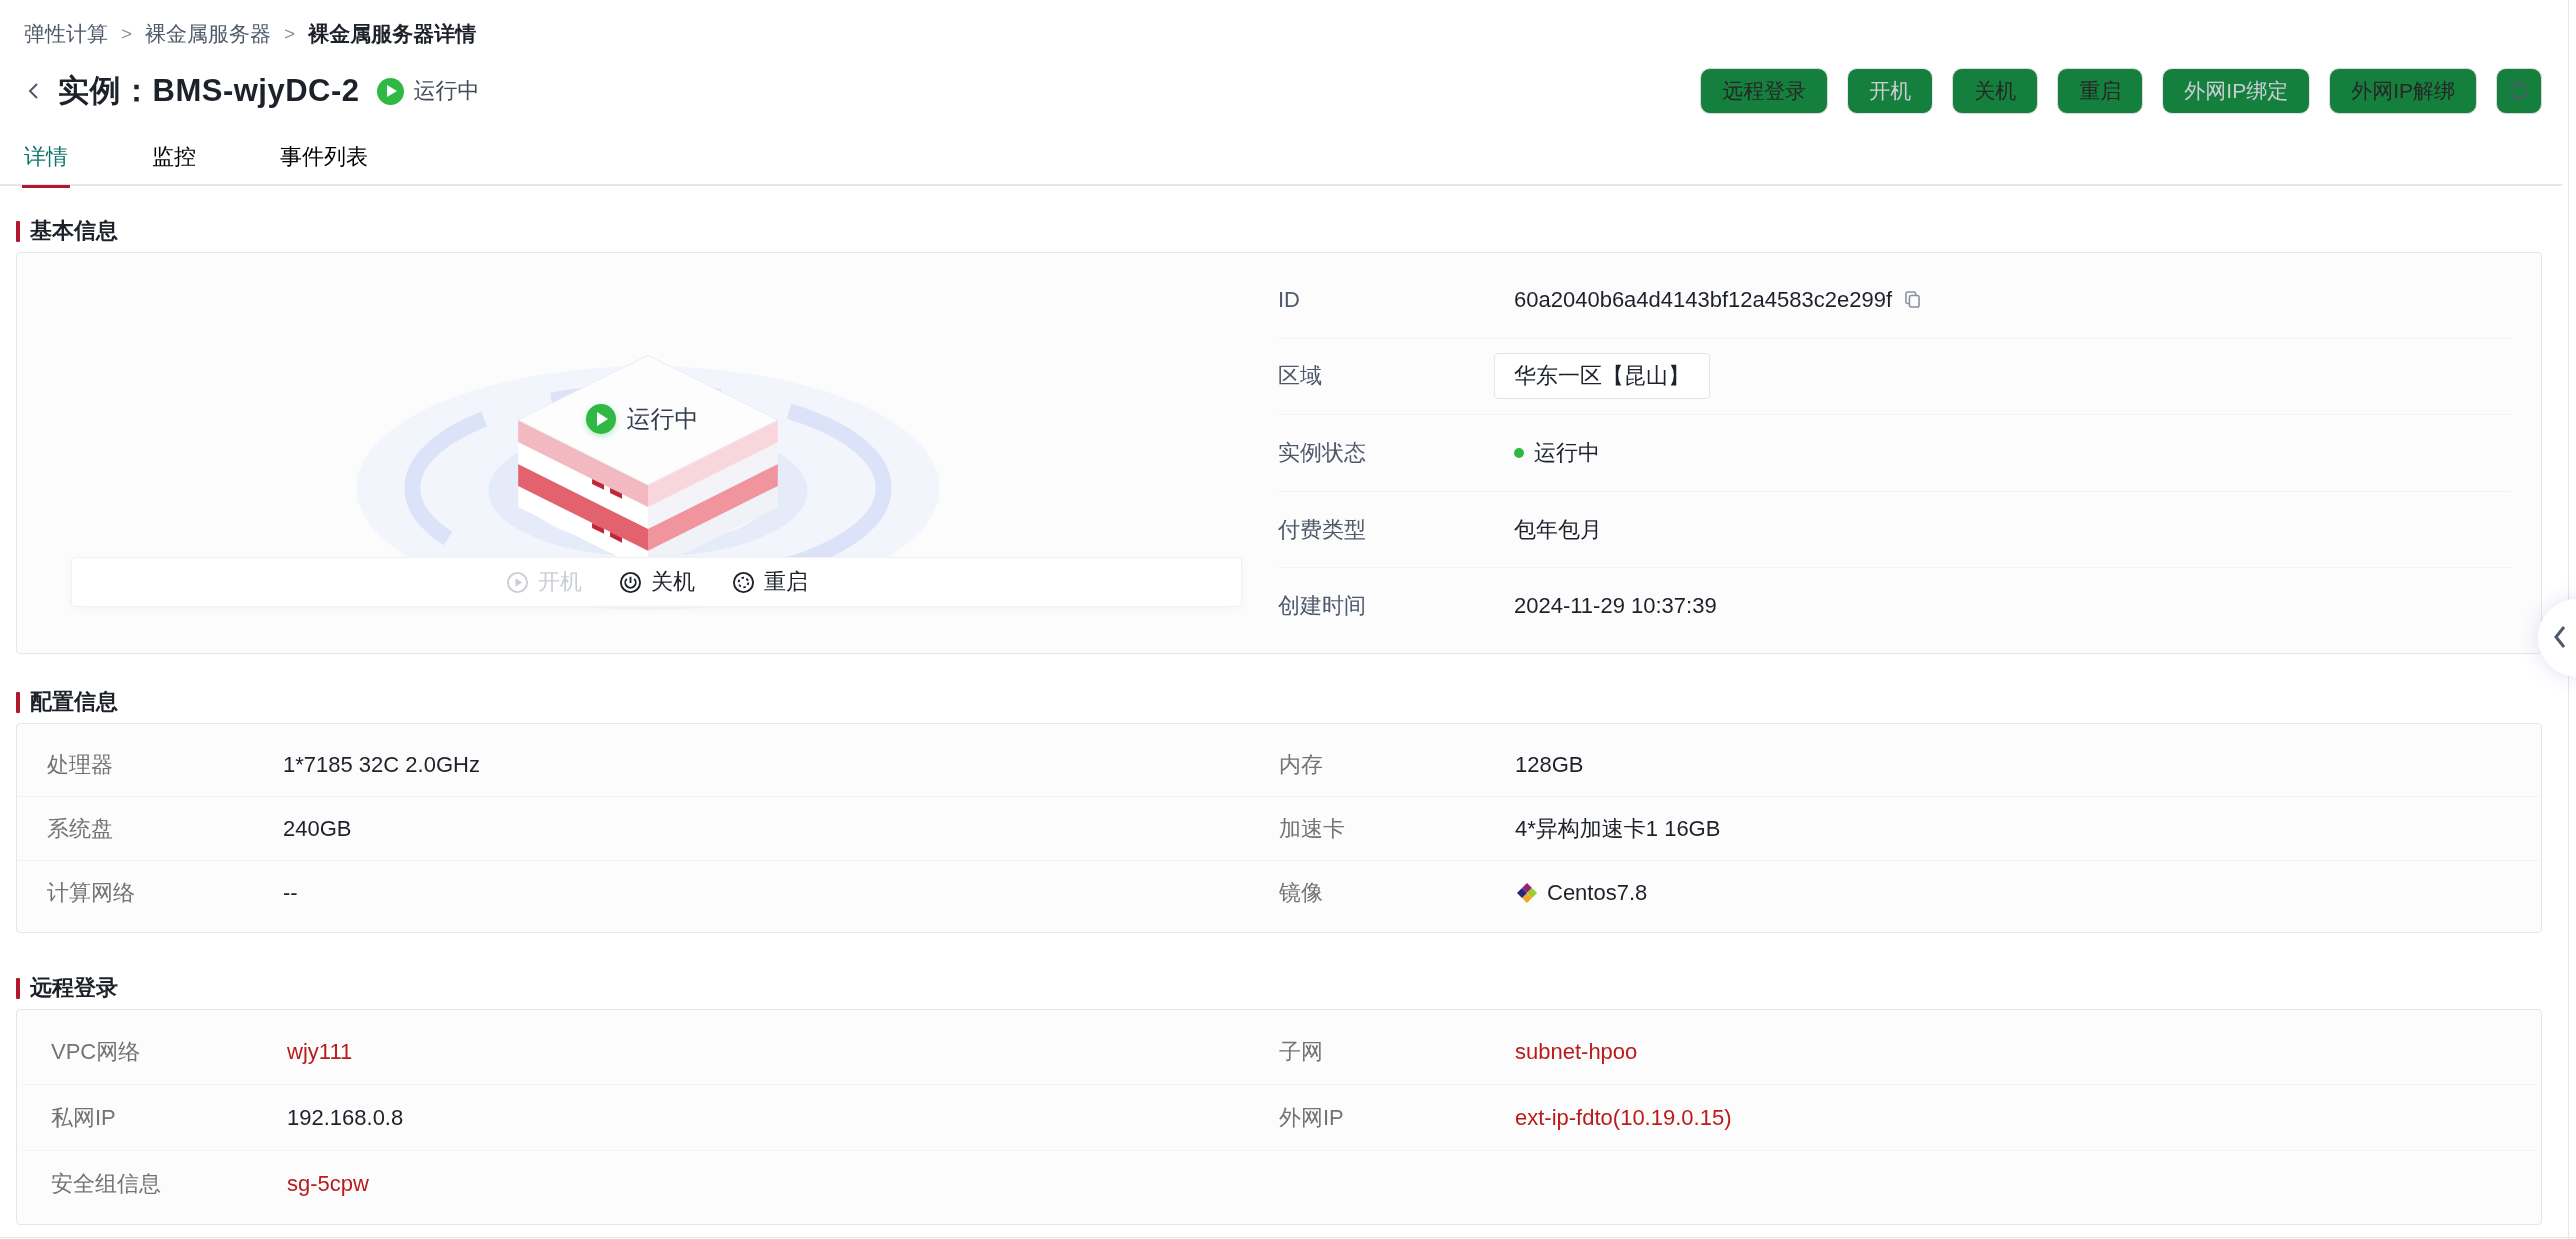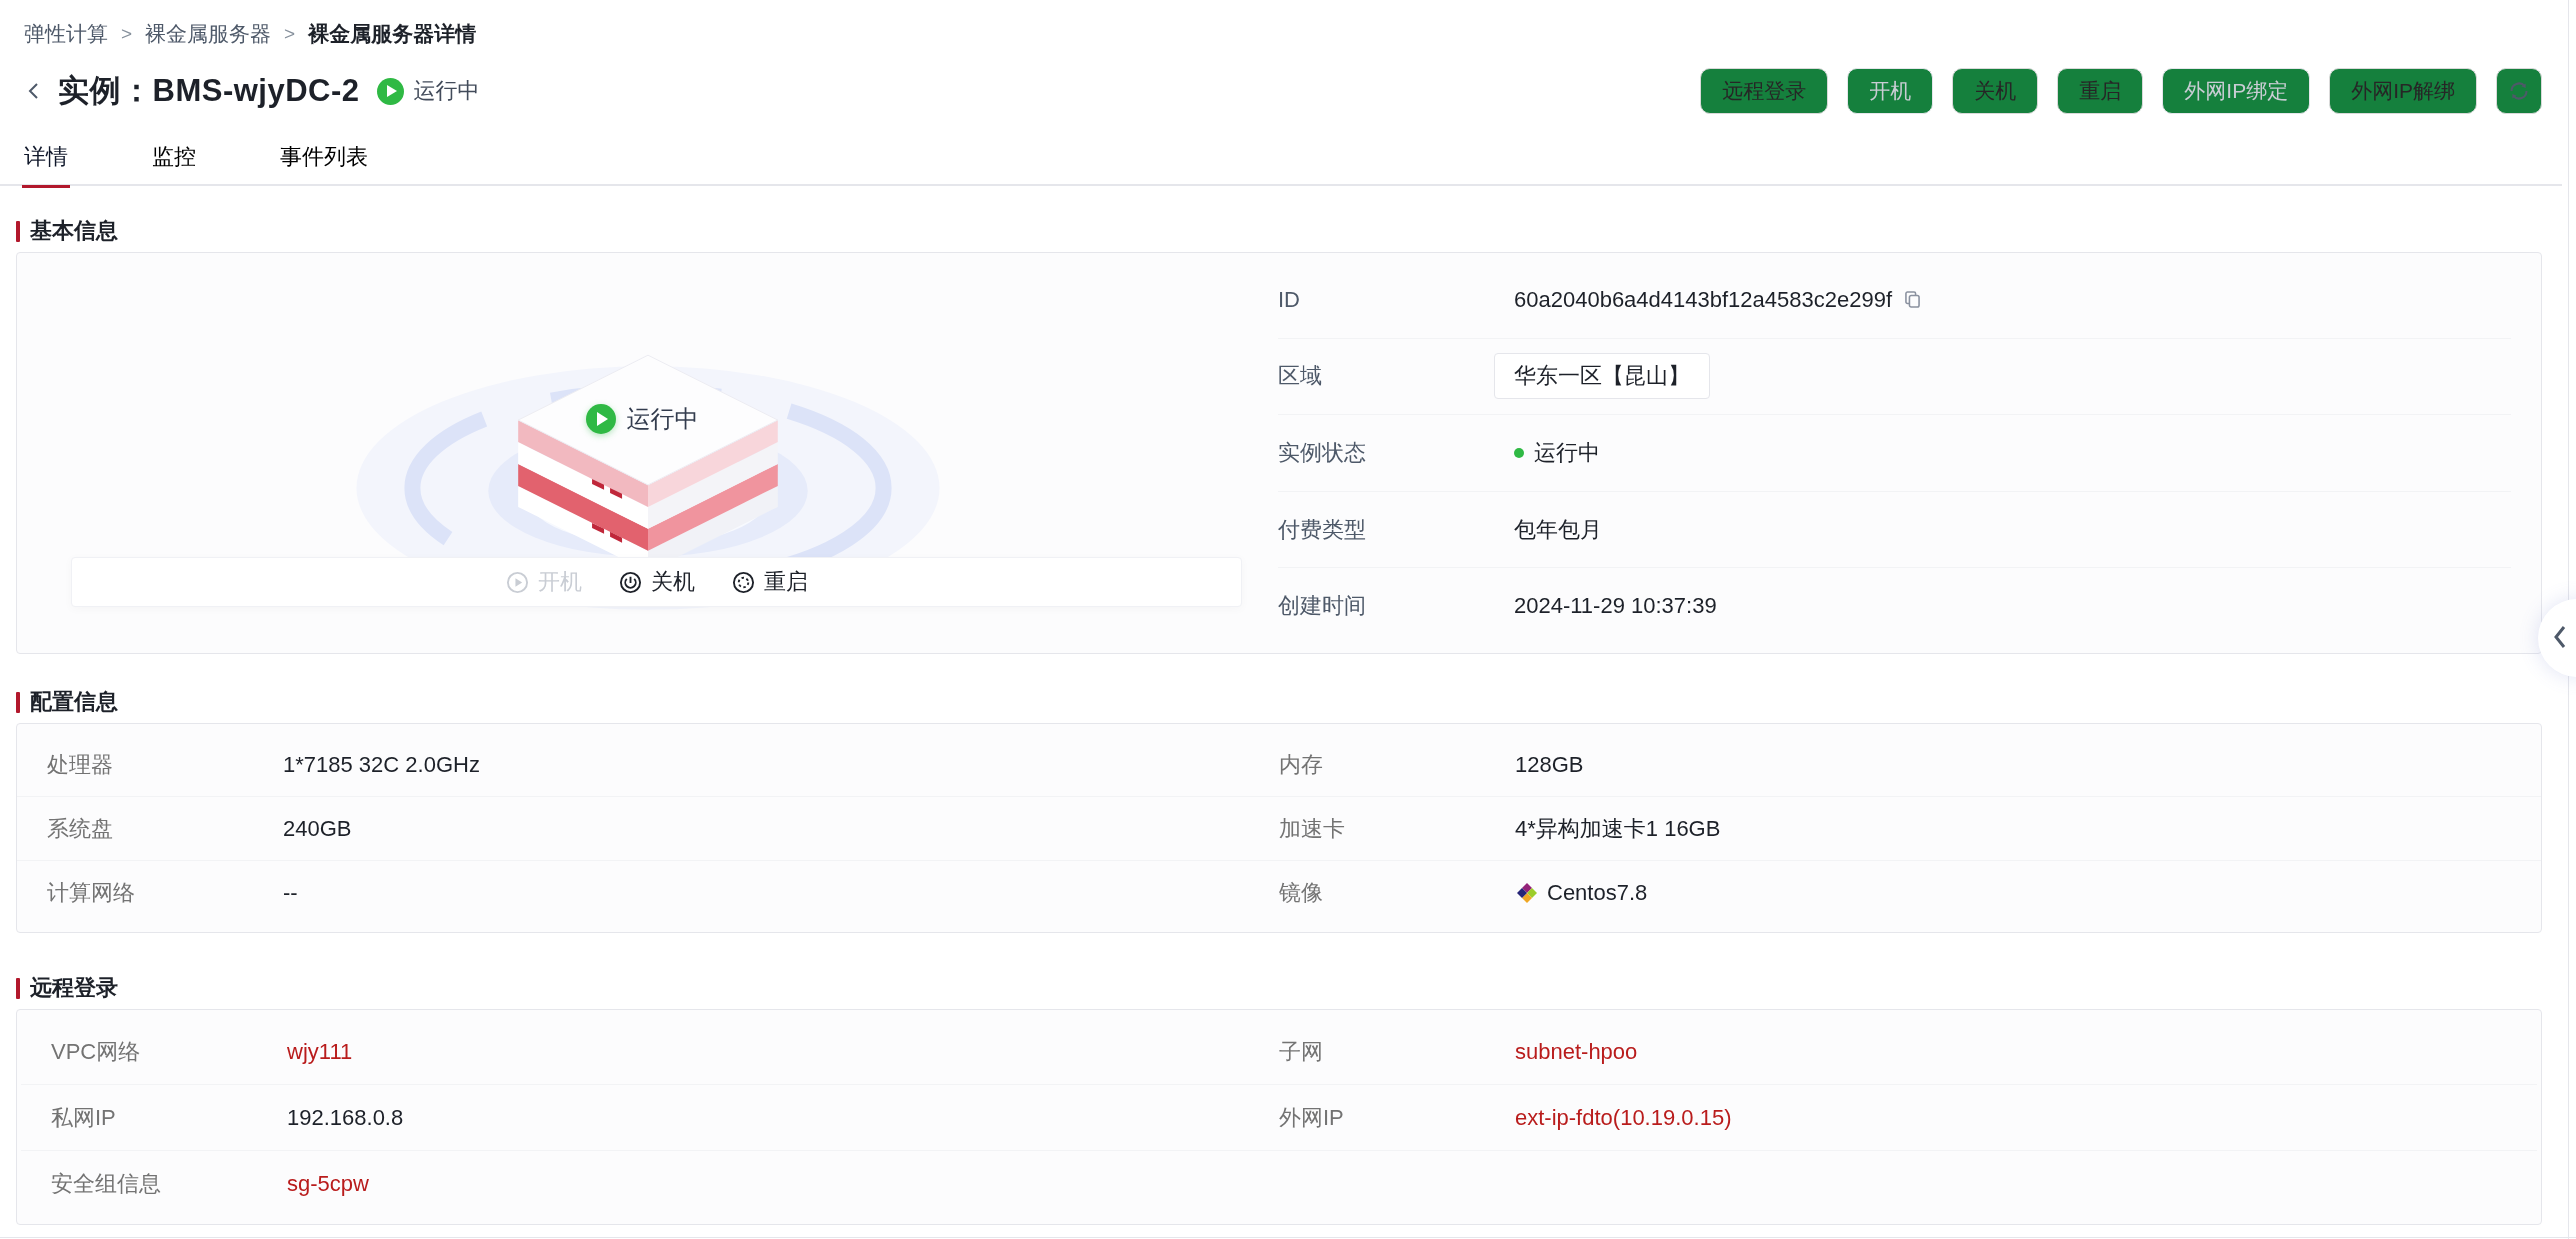--- a/index.html
+++ b/index.html
@@ -24,21 +24,21 @@
   .hdr-badge { width:27px; height:27px; border-radius:50%; background:#2fb944; margin-left:17px; position:relative; flex:none; }
   .hdr-badge::after { content:""; position:absolute; left:10px; top:7px; border-left:10px solid #fff; border-top:6.5px solid transparent; border-bottom:6.5px solid transparent; }
   .hdr-status { font-size:22px; color:#424b5a; margin-left:10px; }
   .hdr-actions { margin-left:auto; display:flex; gap:19px; align-items:center; }
   .btn { height:46px; padding:0 21px; font-size:21px; background:#15803d; border:1px solid #d9d9d9; border-radius:10px; color:#262626; display:flex; align-items:center; justify-content:center; cursor:pointer; white-space:nowrap; }
   .btn.disabled { color:#c9cdd4; border-color:#e5e6eb; cursor:default; }
   .btn.icon-btn { width:46px; padding:0; }
   
   .tabs { position:absolute; top:142px; left:0; right:14px; height:44px; border-bottom:2px solid #e5e6eb; display:flex; align-items:flex-start; padding-left:24px; }
   .tab { font-size:22px; color:#000000; margin-right:84px; position:relative; height:44px; cursor:pointer; }
-  .tab.active { color:#0f172a; }
+  .tab.active { color:#0f766e; }
   .tab.active::after { content:""; position:absolute; left:-2px; right:-2px; bottom:-2px; height:3px; background:#b2182c; }
   
   .section-title { position:absolute; left:16px; display:flex; align-items:center; font-size:22px; font-weight:bold; color:#1d2129; }
   .red-bar { width:4px; height:21px; background:#b2182c; margin-right:10px; border-radius:1px; }
   
   .card { position:absolute; left:16px; width:2526px; border:1px solid #e5e6eb; border-radius:4px; background:#fcfcfd; }
   .card1 { top:252px; height:402px; display:flex; }
   .card2 { top:723px; height:210px; padding:9px 0; }
   .card3 { top:1009px; height:216px; padding:9px 4px; }
   

